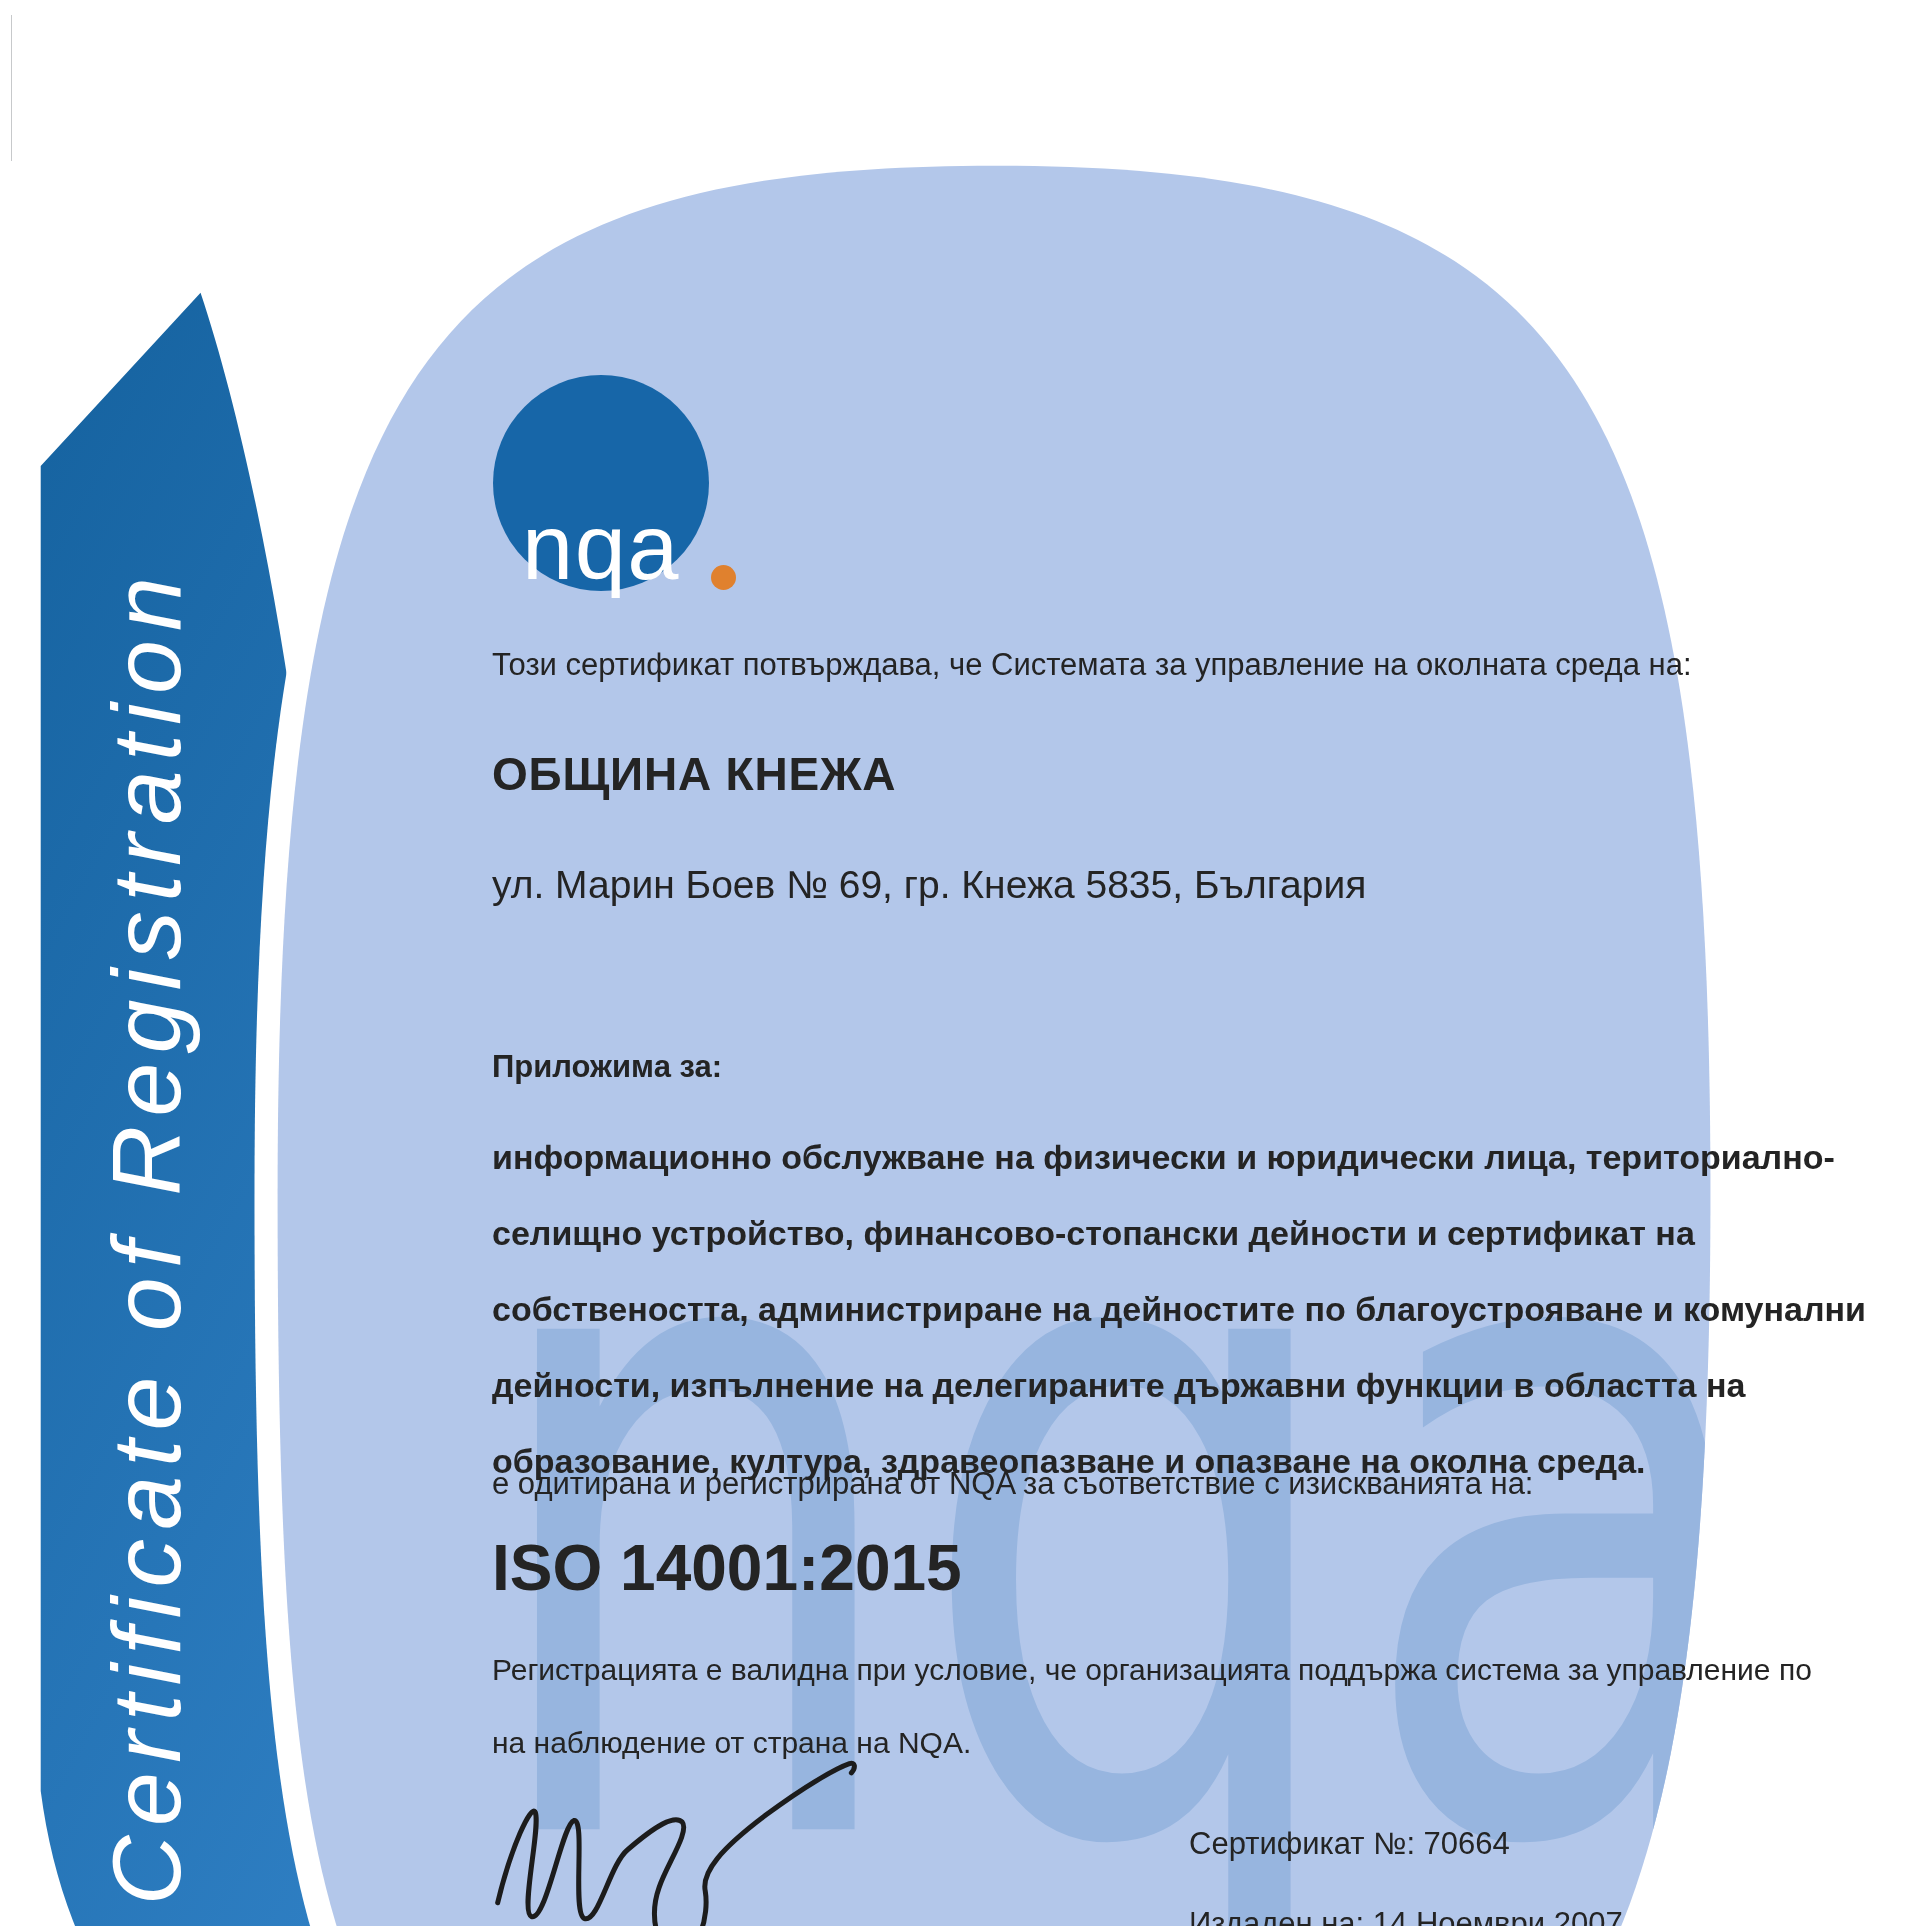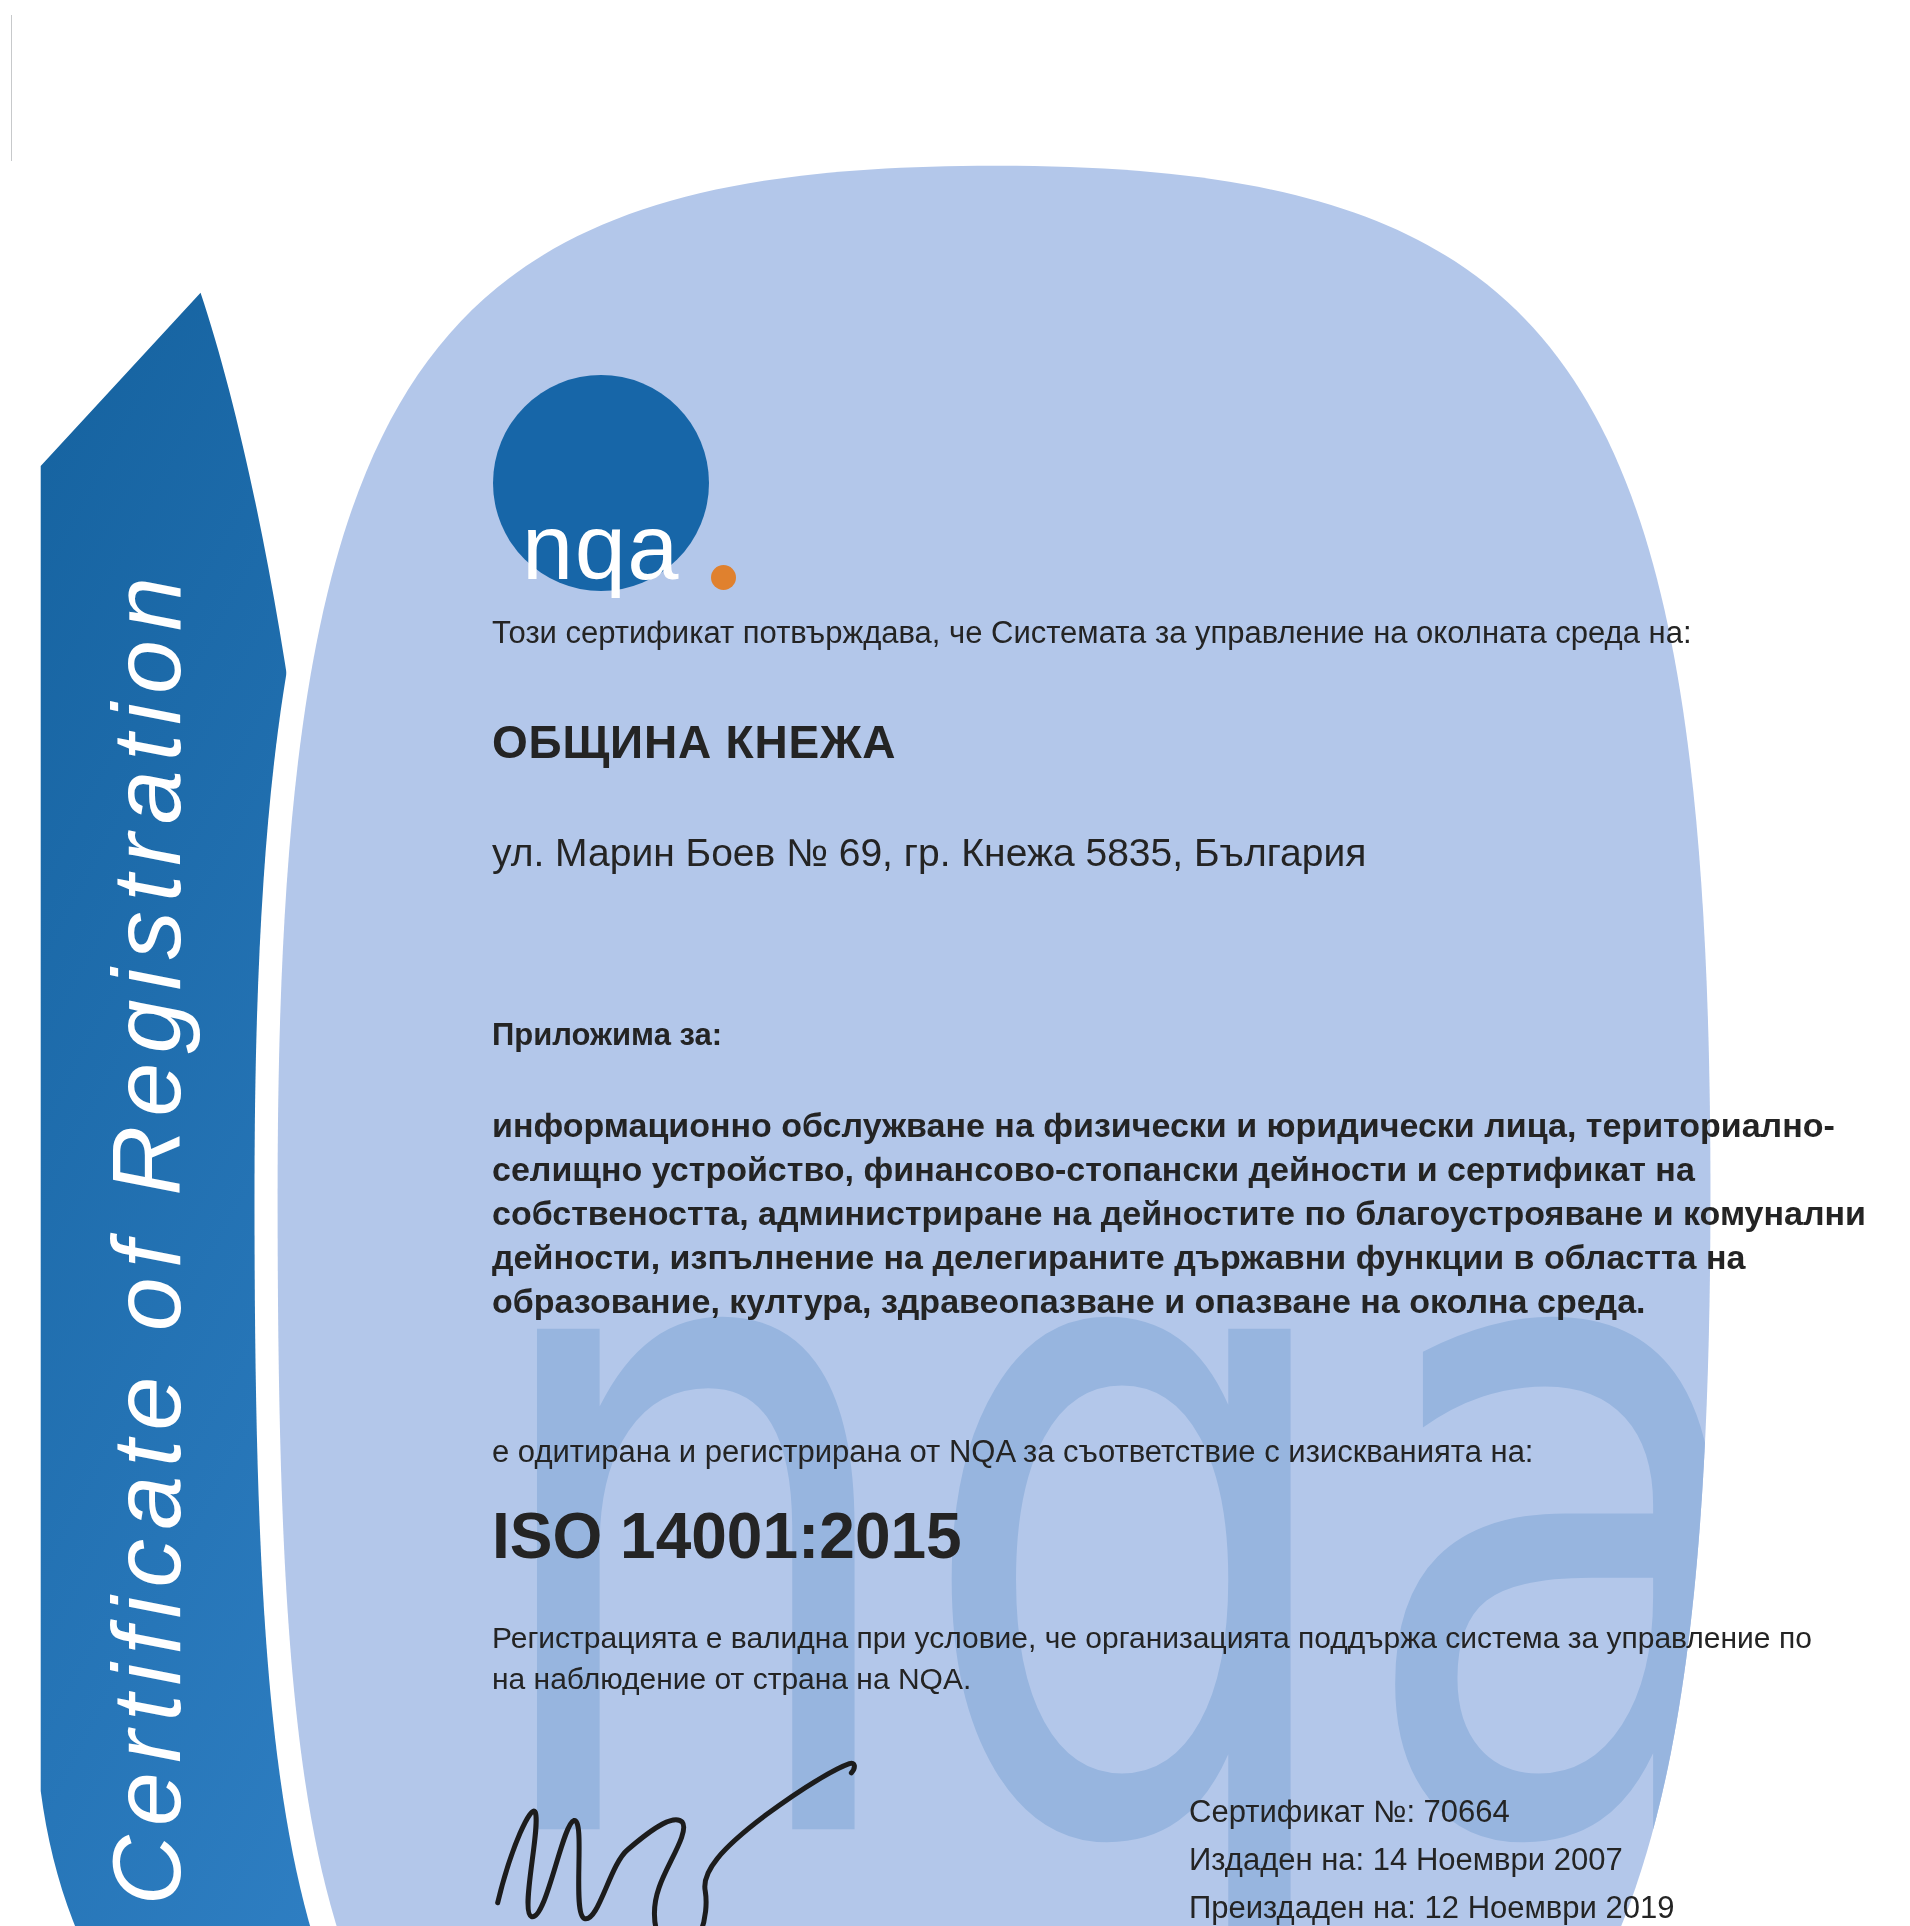--- a/index.html
+++ b/index.html
@@ -2,21 +2,21 @@
 <html style="font-size:6.2px"><head>
 <meta charset="utf-8">
 <style>
   html,body{margin:0;padding:0;}
   body{
     width:1911px;height:2702px;position:relative;overflow:hidden;
     background:#ffffff;color:#242424;
     font-family:"Liberation Sans",sans-serif;
   }
   .abs{position:absolute;}
-  .nowrap{white-space:nowrap;}
+  .nowrap{white-space:nowrap;margin-top:32px;}
 
   
   #shapes{position:absolute;left:0;top:0;width:1911px;height:2702px;}
 
   
   .band-title{
     position:absolute;left:39px;top:2142px;width:1811px;height:216px;
     transform:rotate(-90deg);transform-origin:0 0;
     color:#ffffff;font-style:italic;font-weight:400;
     font-size:97px;letter-spacing:9.2px;line-height:216px;text-align:center;

